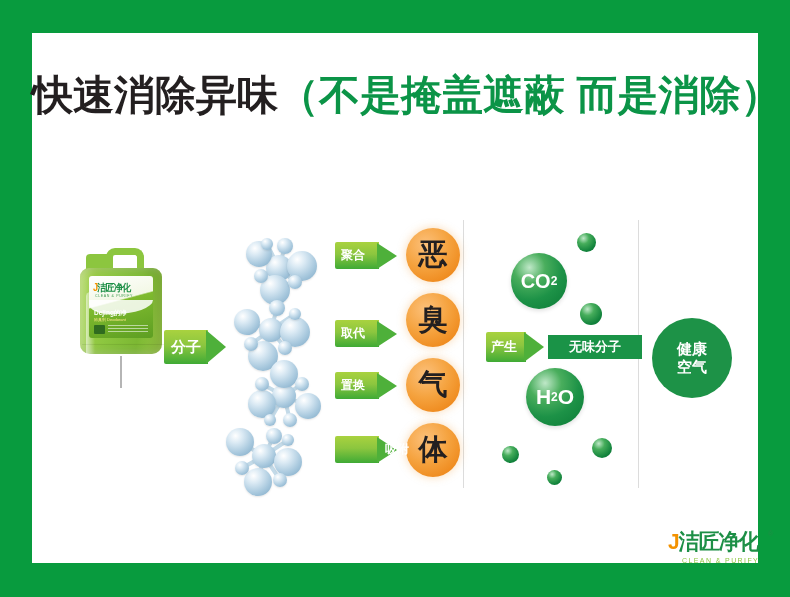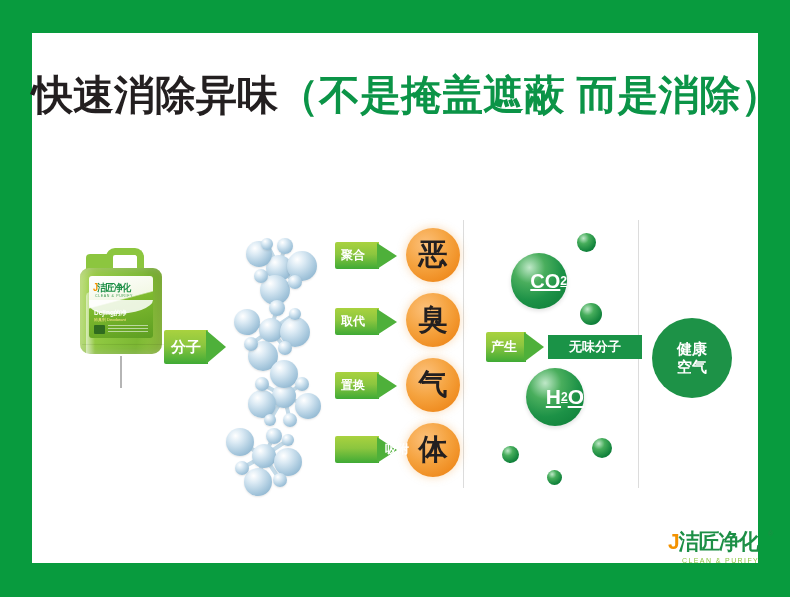--- a/index.html
+++ b/index.html
@@ -170,21 +170,21 @@
   
   .p-arrow{position:absolute;width:62px;height:27px;}
   .p-arrow .shaft{width:44px;border-radius:2px 0 0 2px;}
   .p-arrow .head{
     left:42px;
     border-top:13.5px solid transparent;border-bottom:13.5px solid transparent;
     border-left:20px solid #4eb03a;
   }
   .p-arrow .txt{font-size:12px;margin-left:6px;}
   #p-arrow-0{left:303px;top:34px;}
-  #p-arrow-1{left:303px;top:100px;}
+  #p-arrow-1{left:303px;top:112px;}
   #p-arrow-2{left:303px;top:164px;}
   #p-arrow-3{left:303px;top:228px;padding-left:44px;}
 
   
   .o-circle{
     position:absolute;left:374px;width:54px;height:54px;border-radius:50%;
     background:radial-gradient(circle at 36% 30%,#fcc07a 0%,#f5a33f 45%,#ef8b1f 78%,#e87d10 100%);
     box-shadow:0 0 10px rgba(240,150,40,.35);
     display:flex;align-items:center;justify-content:center;
     color:#231f20;font-size:29px;font-weight:bold;
@@ -192,23 +192,22 @@
   #o-circle-0{top:20px;}
   #o-circle-1{top:85px;}
   #o-circle-2{top:150px;}
   #o-circle-3{top:215px;}
 
   
   .g-sphere{
     position:absolute;border-radius:50%;
     background:radial-gradient(circle at 33% 26%,#bfe8c8 0%,#4aae5d 28%,#1d9247 58%,#0b7a36 100%);
     color:#ffffff;font-weight:bold;
-    display:flex;align-items:center;justify-content:flex-end;
+    display:flex;align-items:center;justify-content:center;
     box-shadow:0 2px 4px rgba(0,0,0,.12);
-    text-decoration:underline;
   }
   #sphere-co2{left:479px;top:45px;width:56px;height:56px;font-size:20px;}
   #sphere-h2o{left:494px;top:160px;width:58px;height:58px;font-size:21px;}
   #sphere-co2 sub,#sphere-h2o sub{font-size:12px;}
 
   .g-dot{
     position:absolute;border-radius:50%;
     background:radial-gradient(circle at 34% 28%,#bfe8c8 0%,#46ad5b 30%,#12833c 70%,#0a6c30 100%);
   }
   #dot-a{left:545px;top:25px;width:19px;height:19px;}

